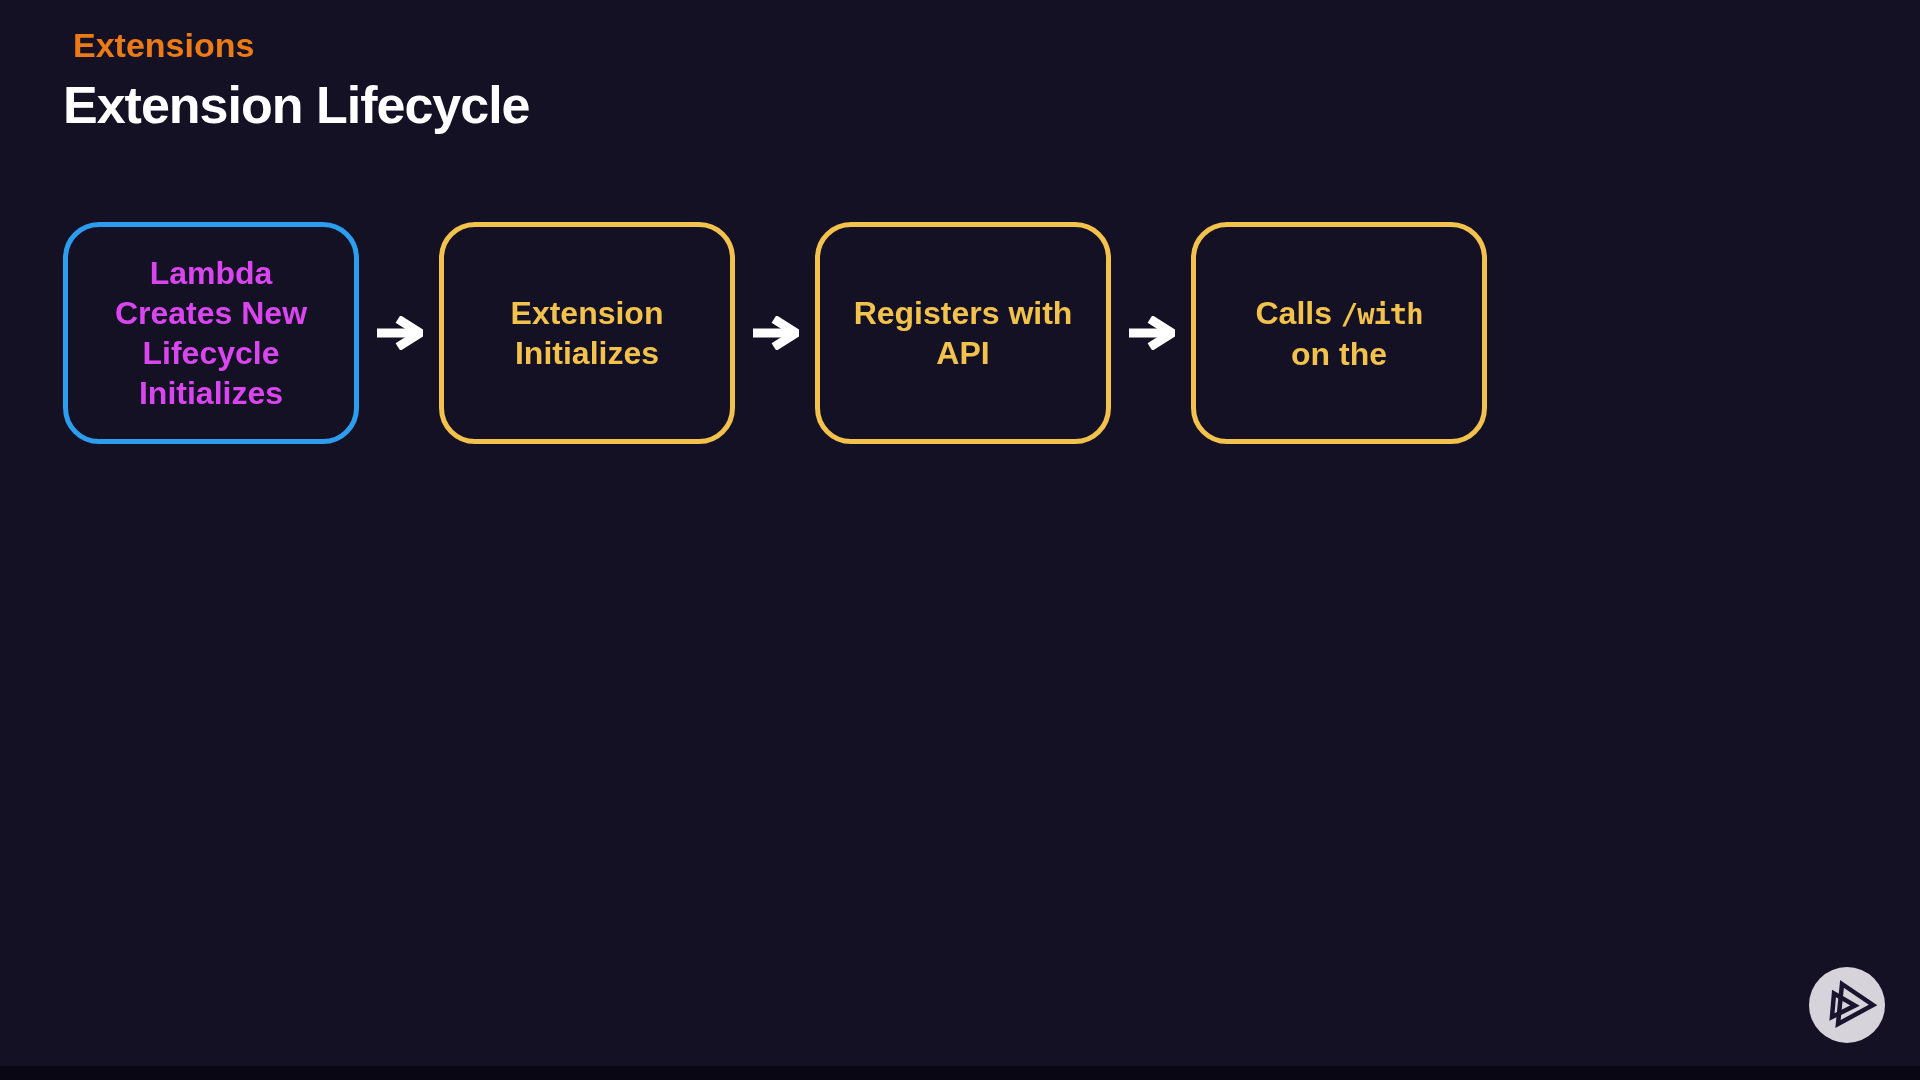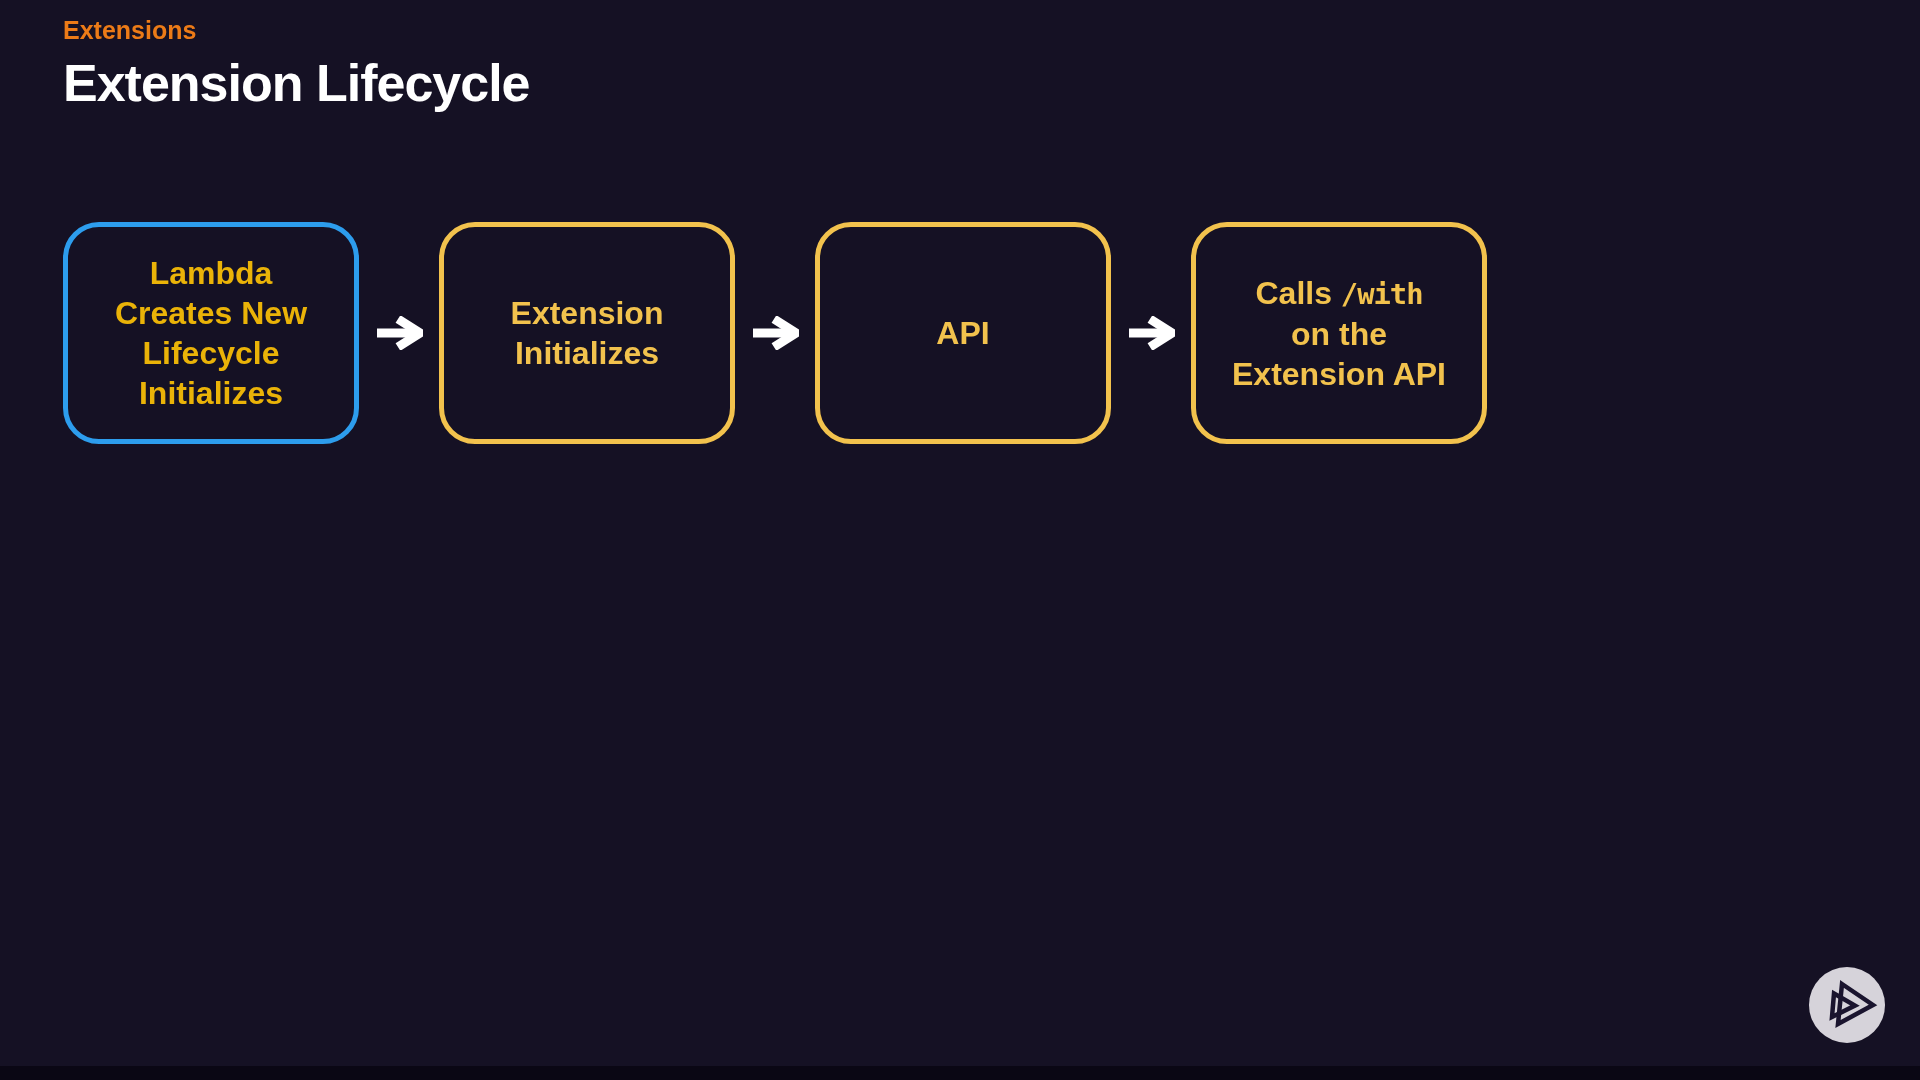--- a/index.html
+++ b/index.html
@@ -14,24 +14,24 @@
     overflow: hidden;
     font-family: "Liberation Sans", sans-serif;
     background: #151124;
   }
   .header {
     position: absolute;
     left: 63px;
     top: 16px;
   }
   .eyebrow {
-    font-size: 25px;
+    font-size: 34px;
     font-weight: 700;
     letter-spacing: 0;
-    margin: 0;
+    margin: 10px;
   }
   .title {
     color: #ffffff;
     font-size: 52px;
     font-weight: 700;
     letter-spacing: -1px;
     margin: 8px 0 0 0;
   }
   .flow {
     position: absolute;
@@ -85,21 +85,21 @@
 <body>
 
 <div class="slide" style="background: rgb(21, 17, 36);">
 
   <header class="header">
     <div class="eyebrow" style="color: rgb(236, 123, 23);">Extensions</div>
     <h1 class="title" style="color: rgb(255, 255, 255);">Extension Lifecycle</h1>
   </header>
 
   <main class="flow" id="flow">
-      <div class="step-box" style="border-color: rgb(45, 157, 237); color: #eab308;">
+      <div class="step-box" style="border-color: rgb(45, 157, 237); color: #d946ef;">
         <div class="line"><span>Lambda</span></div>
         <div class="line"><span>Creates New</span></div>
         <div class="line"><span>Lifecycle</span></div>
         <div class="line"><span>Initializes</span></div>
       </div>
       <div class="arrow-wrap">
         <svg width="48" height="34" viewBox="0 0 48 34">
           <path d="M2 17 L37 17" fill="none" stroke="#ffffff" stroke-width="9"></path>
           <path d="M23 3 L45 17 L23 31" fill="none" stroke="#ffffff" stroke-width="9" stroke-linejoin="miter"></path>
         </svg>
@@ -108,32 +108,32 @@
         <div class="line"><span>Extension</span></div>
         <div class="line"><span>Initializes</span></div>
       </div>
       <div class="arrow-wrap">
         <svg width="48" height="34" viewBox="0 0 48 34">
           <path d="M2 17 L37 17" fill="none" stroke="#ffffff" stroke-width="9"></path>
           <path d="M23 3 L45 17 L23 31" fill="none" stroke="#ffffff" stroke-width="9" stroke-linejoin="miter"></path>
         </svg>
       </div>
       <div class="step-box" style="border-color: rgb(242, 194, 77); color: rgb(242, 194, 77);">
+        <div class="line"><span>Registers with</span></div>
         <div class="line"><span>API</span></div>
       </div>
       <div class="arrow-wrap">
         <svg width="48" height="34" viewBox="0 0 48 34">
           <path d="M2 17 L37 17" fill="none" stroke="#ffffff" stroke-width="9"></path>
           <path d="M23 3 L45 17 L23 31" fill="none" stroke="#ffffff" stroke-width="9" stroke-linejoin="miter"></path>
         </svg>
       </div>
       <div class="step-box" style="border-color: rgb(242, 194, 77); color: rgb(242, 194, 77);">
         <div class="line"><span>Calls </span><span class="mono">/with</span></div>
         <div class="line"><span>on the</span></div>
-        <div class="line"><span>Extension API</span></div>
       </div>
     </main>
 
   <div class="footer-bar" id="footer-bar" style="background: rgb(10, 7, 20);"></div>
 
   <div class="logo-badge">
     <svg id="logo-svg" width="76" height="76" viewBox="0 0 76 76">
       <circle id="logo-circle" cx="38" cy="38" r="38" fill="#d6d3da"></circle>
       <path id="logo-tri-big" d="M33 17 L64 38 L29 57 Z" fill="none" stroke-width="4.5" stroke-linejoin="miter" stroke="#1a142e"></path>
       <path id="logo-tri-small" d="M25 26.5 L46 38.5 L23 50 Z" fill="none" stroke-width="4.5" stroke-linejoin="miter" stroke="#1a142e"></path>

